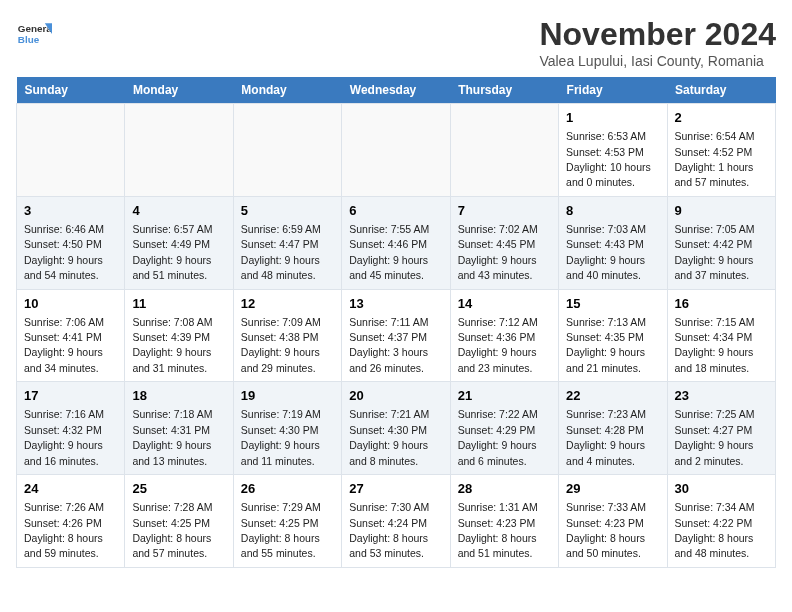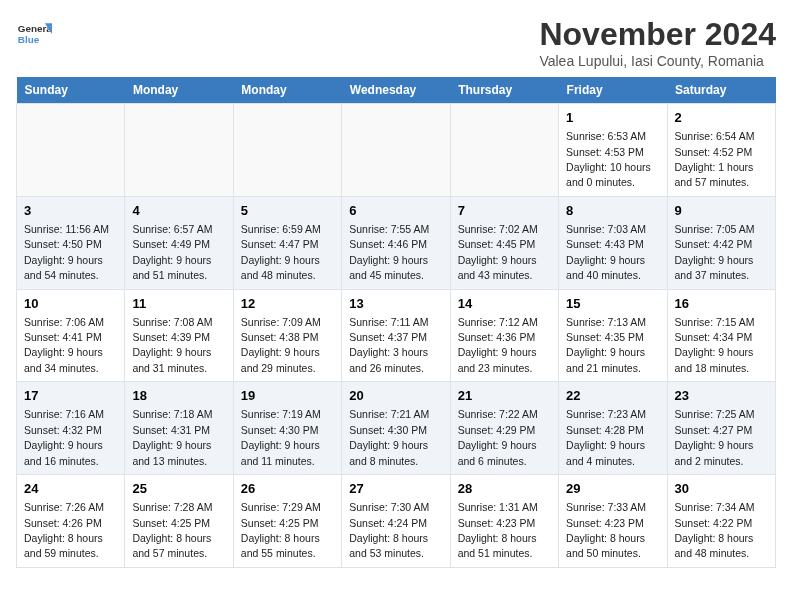--- a/index.html
+++ b/index.html
@@ -116,21 +116,21 @@
   <tr>
         <td class="empty-cell"></td>
         <td class="empty-cell"></td>
         <td class="empty-cell"></td>
         <td class="empty-cell"></td>
         <td class="empty-cell"></td>
         <td><span class="day-num">1</span><span class="cell-text">Sunrise: 6:53 AM</span><br><span class="cell-text">Sunset: 4:53 PM</span><br><span class="cell-text">Daylight: 10 hours and 0 minutes.</span><br></td>
         <td><span class="day-num">2</span><span class="cell-text">Sunrise: 6:54 AM</span><br><span class="cell-text">Sunset: 4:52 PM</span><br><span class="cell-text">Daylight: 1 hours and 57 minutes.</span><br></td>
       </tr>
       <tr>
-        <td><span class="day-num">3</span><span class="cell-text">Sunrise: 11:56 AM</span><br><span class="cell-text">Sunset: 4:50 PM</span><br><span class="cell-text">Daylight: 9 hours and 54 minutes.</span><br></td>
+        <td><span class="day-num">3</span><span class="cell-text">Sunrise: 6:46 AM</span><br><span class="cell-text">Sunset: 4:50 PM</span><br><span class="cell-text">Daylight: 9 hours and 54 minutes.</span><br></td>
         <td><span class="day-num">4</span><span class="cell-text">Sunrise: 6:57 AM</span><br><span class="cell-text">Sunset: 4:49 PM</span><br><span class="cell-text">Daylight: 9 hours and 51 minutes.</span><br></td>
         <td><span class="day-num">5</span><span class="cell-text">Sunrise: 6:59 AM</span><br><span class="cell-text">Sunset: 4:47 PM</span><br><span class="cell-text">Daylight: 9 hours and 48 minutes.</span><br></td>
         <td><span class="day-num">6</span><span class="cell-text">Sunrise: 7:55 AM</span><br><span class="cell-text">Sunset: 4:46 PM</span><br><span class="cell-text">Daylight: 9 hours and 45 minutes.</span><br></td>
         <td><span class="day-num">7</span><span class="cell-text">Sunrise: 7:02 AM</span><br><span class="cell-text">Sunset: 4:45 PM</span><br><span class="cell-text">Daylight: 9 hours and 43 minutes.</span><br></td>
         <td><span class="day-num">8</span><span class="cell-text">Sunrise: 7:03 AM</span><br><span class="cell-text">Sunset: 4:43 PM</span><br><span class="cell-text">Daylight: 9 hours and 40 minutes.</span><br></td>
         <td><span class="day-num">9</span><span class="cell-text">Sunrise: 7:05 AM</span><br><span class="cell-text">Sunset: 4:42 PM</span><br><span class="cell-text">Daylight: 9 hours and 37 minutes.</span><br></td>
       </tr>
       <tr>
         <td><span class="day-num">10</span><span class="cell-text">Sunrise: 7:06 AM</span><br><span class="cell-text">Sunset: 4:41 PM</span><br><span class="cell-text">Daylight: 9 hours and 34 minutes.</span><br></td>
         <td><span class="day-num">11</span><span class="cell-text">Sunrise: 7:08 AM</span><br><span class="cell-text">Sunset: 4:39 PM</span><br><span class="cell-text">Daylight: 9 hours and 31 minutes.</span><br></td>

